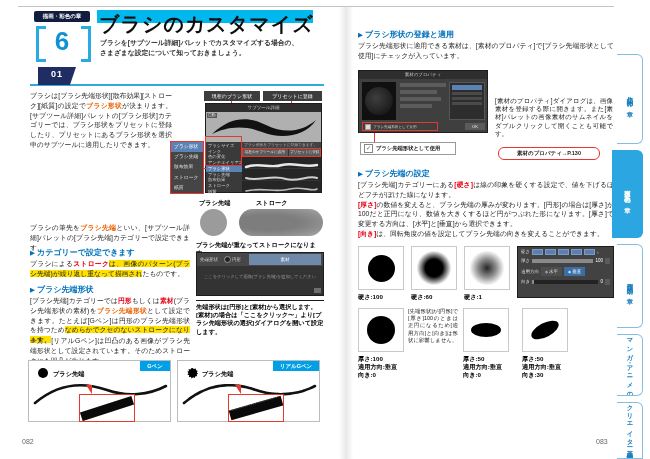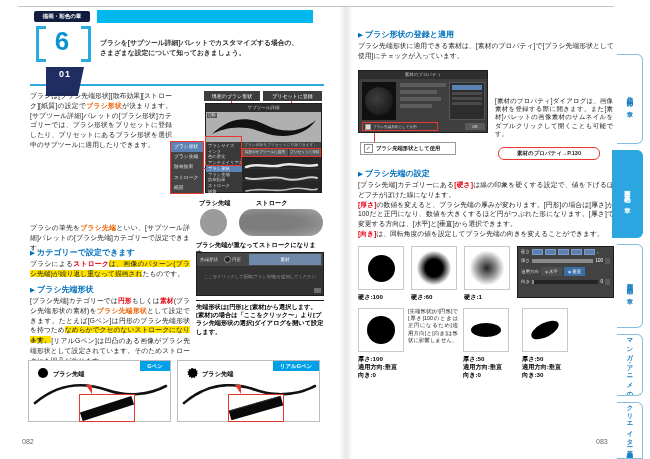--- a/index.html
+++ b/index.html
@@ -19,21 +19,21 @@
   .tagbox{background:#121c3e;color:#fff;font-size:5.5px;text-align:center;line-height:11px;border-radius:2px;font-weight:bold;}
   .bracket{border:3px solid #29abe2;}
   .bl{border-right:none;}
   .br{border-left:none;}
   .bignum{font-size:26px;font-weight:bold;color:#0d93d2;}
   .cyanbar{background:#00b8ee;}
   .btitle{font-size:20px;font-weight:bold;color:#0d0d0d;letter-spacing:1px;white-space:nowrap;}
   .bsub{font-size:6.8px;font-weight:bold;color:#333;line-height:10px;white-space:nowrap;}
   
   .sechead{height:17px;border-bottom:2px solid #2eaadc;}
-  .secnum{position:absolute;left:16px;top:0;width:38px;height:29px;background:#1f2d63;
+  .secnum{position:absolute;left:8px;top:0;width:38px;height:18px;background:#1f2d63;
           clip-path:polygon(0 0,100% 0,84% 100%,0 100%);color:#fff;font-size:9px;font-weight:bold;
           text-align:center;line-height:15px;letter-spacing:1px;}
   .sectitle{position:absolute;left:48px;top:2px;font-size:10px;font-weight:bold;color:#111;white-space:nowrap;}
   
   .ui{background:#424242;border:1px solid #1d1d1d;box-sizing:border-box;}
   .uit{background:#2e2e2e;color:#c8c8c8;font-size:4.5px;text-align:center;line-height:8px;}
   .uilbl{font-size:4.5px;color:#d8d8d8;white-space:nowrap;}
   .cat{font-size:4.3px;color:#d5d5d5;line-height:5.7px;padding-left:2px;white-space:nowrap;overflow:hidden;}
   .cat.sel{background:#5b82b5;color:#fff;}
   .zitem{font-size:4.8px;color:#e0e0e0;line-height:10.2px;padding-left:3px;white-space:nowrap;}
@@ -70,20 +70,21 @@
 <div id="spread">
   <div class="abs" style="left:18px;top:6px;width:596px;height:1px;background:#c4c4c4;"></div>
   <div class="abs gutter" style="left:339px;top:7px;width:14px;height:452px;"></div>
 
   <div class="abs tagbox" style="left:34px;top:11px;width:56px;height:11px;">描画・彩色の章</div>
   <div class="abs bracket bl" style="left:36px;top:26px;width:7px;height:30px;"></div>
   <div class="abs bracket br" style="left:81px;top:26px;width:7px;height:30px;"></div>
   <div class="abs bignum" style="left:47px;top:26px;width:30px;text-align:center;">6</div>
 
   <div class="abs cyanbar" style="left:97px;top:10px;width:216px;height:13px;"></div>
+  <div class="abs btitle" style="left:99px;top:11px;">ブラシのカスタマイズ</div>
   <div class="abs bsub" style="left:100px;top:38px;">ブラシを[サブツール詳細]パレットでカスタマイズする場合の、</div>
   <div class="abs bsub" style="left:100px;top:48px;">さまざまな設定について知っておきましょう。</div>
 
   <div class="abs sechead" style="left:30px;top:67px;width:294px;">
     <div class="secnum">01</div>
   </div>
   <div class="abs bt" style="left:30px;top:91px;width:142px;">
     <span>ブラシは[ブラシ先端形状][散布効果][ストローク][紙質]の設定で</span><span class="orange">ブラシ形状</span><span>が決まります。[サブツール詳細]パレットの[ブラシ形状]カテゴリーでは、ブラシ形状をプリセットに登録したり、プリセットにあるブラシ形状を選択中のサブツールに適用したりできます。</span>
   </div>
 

